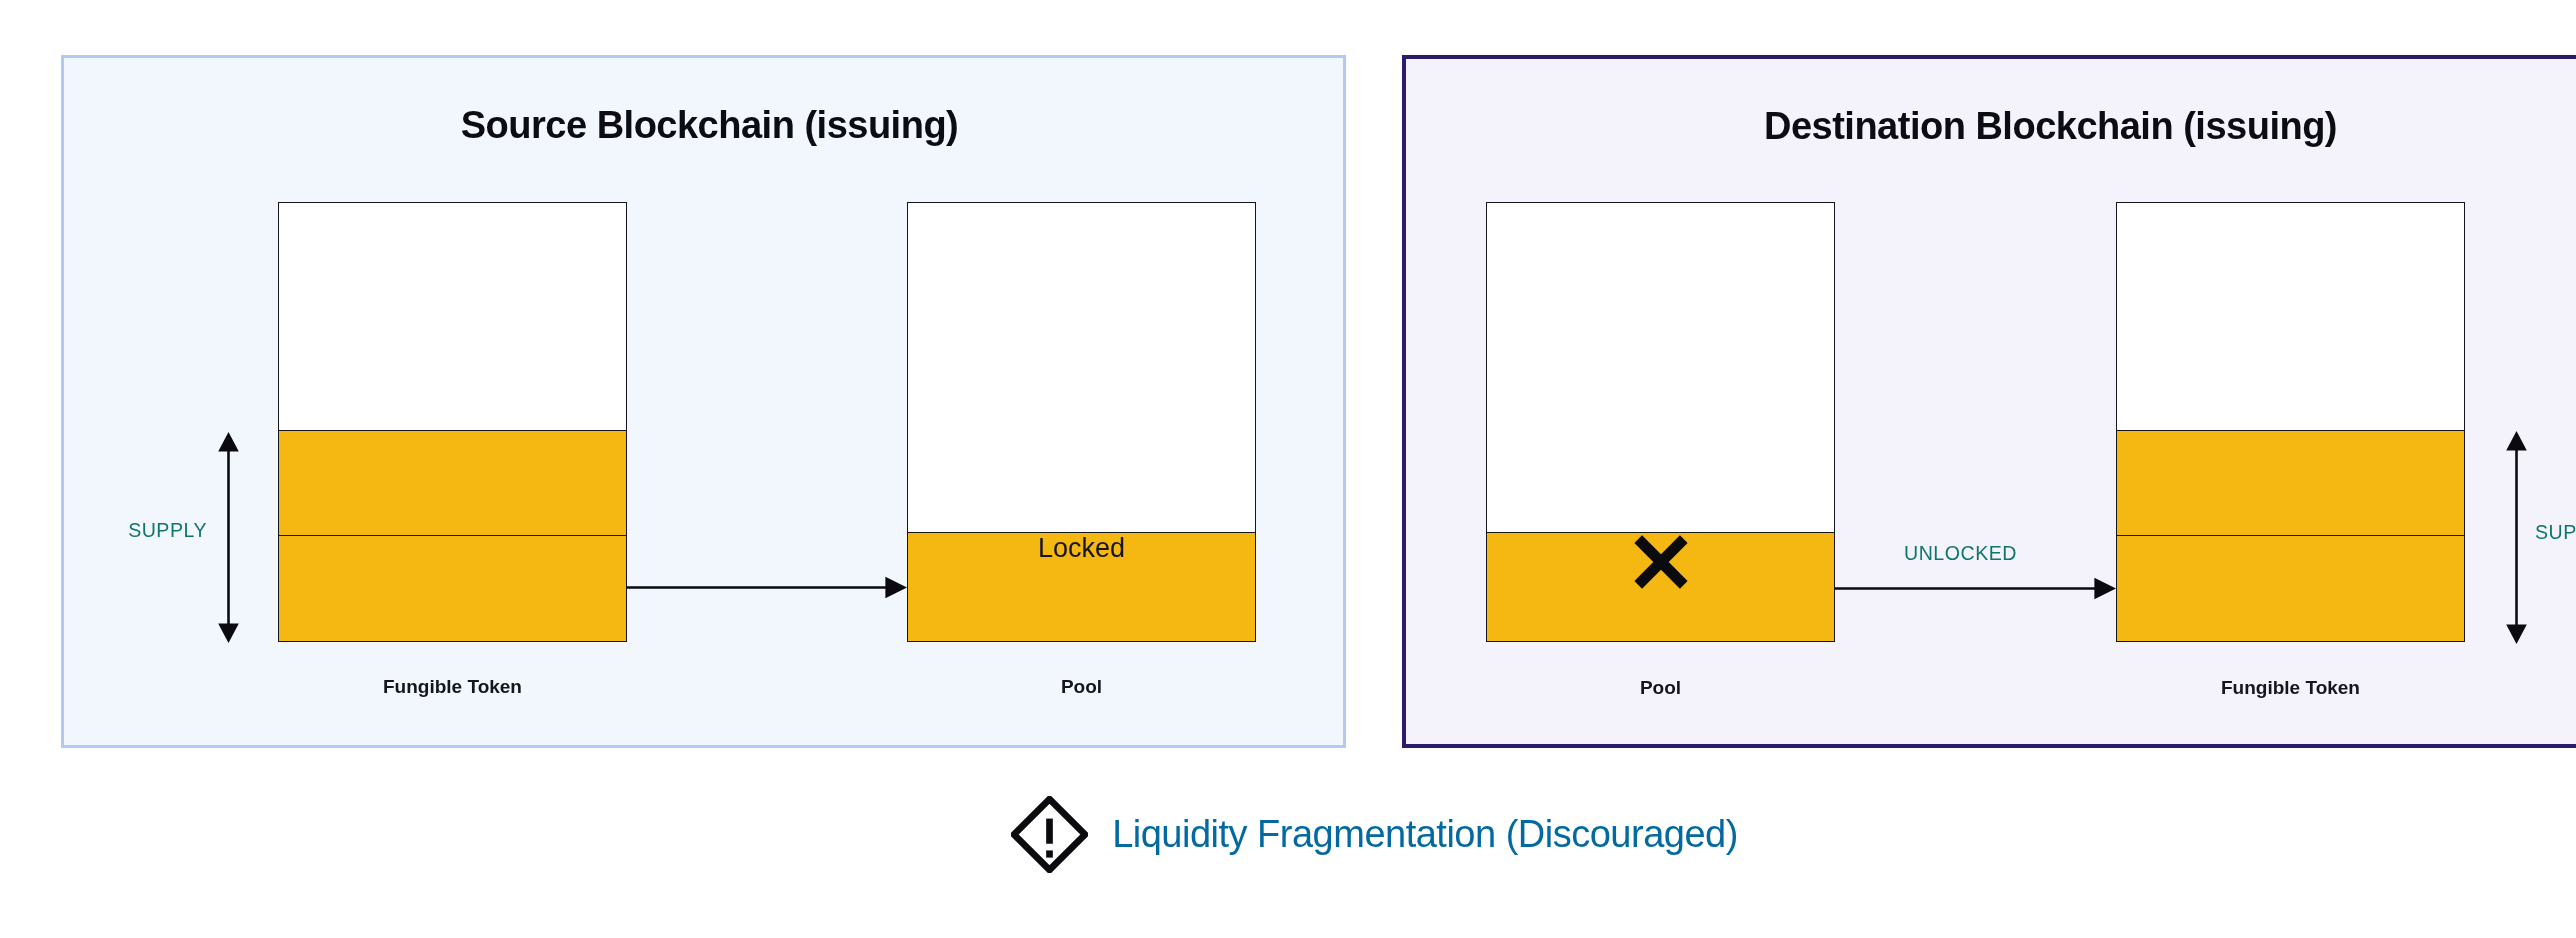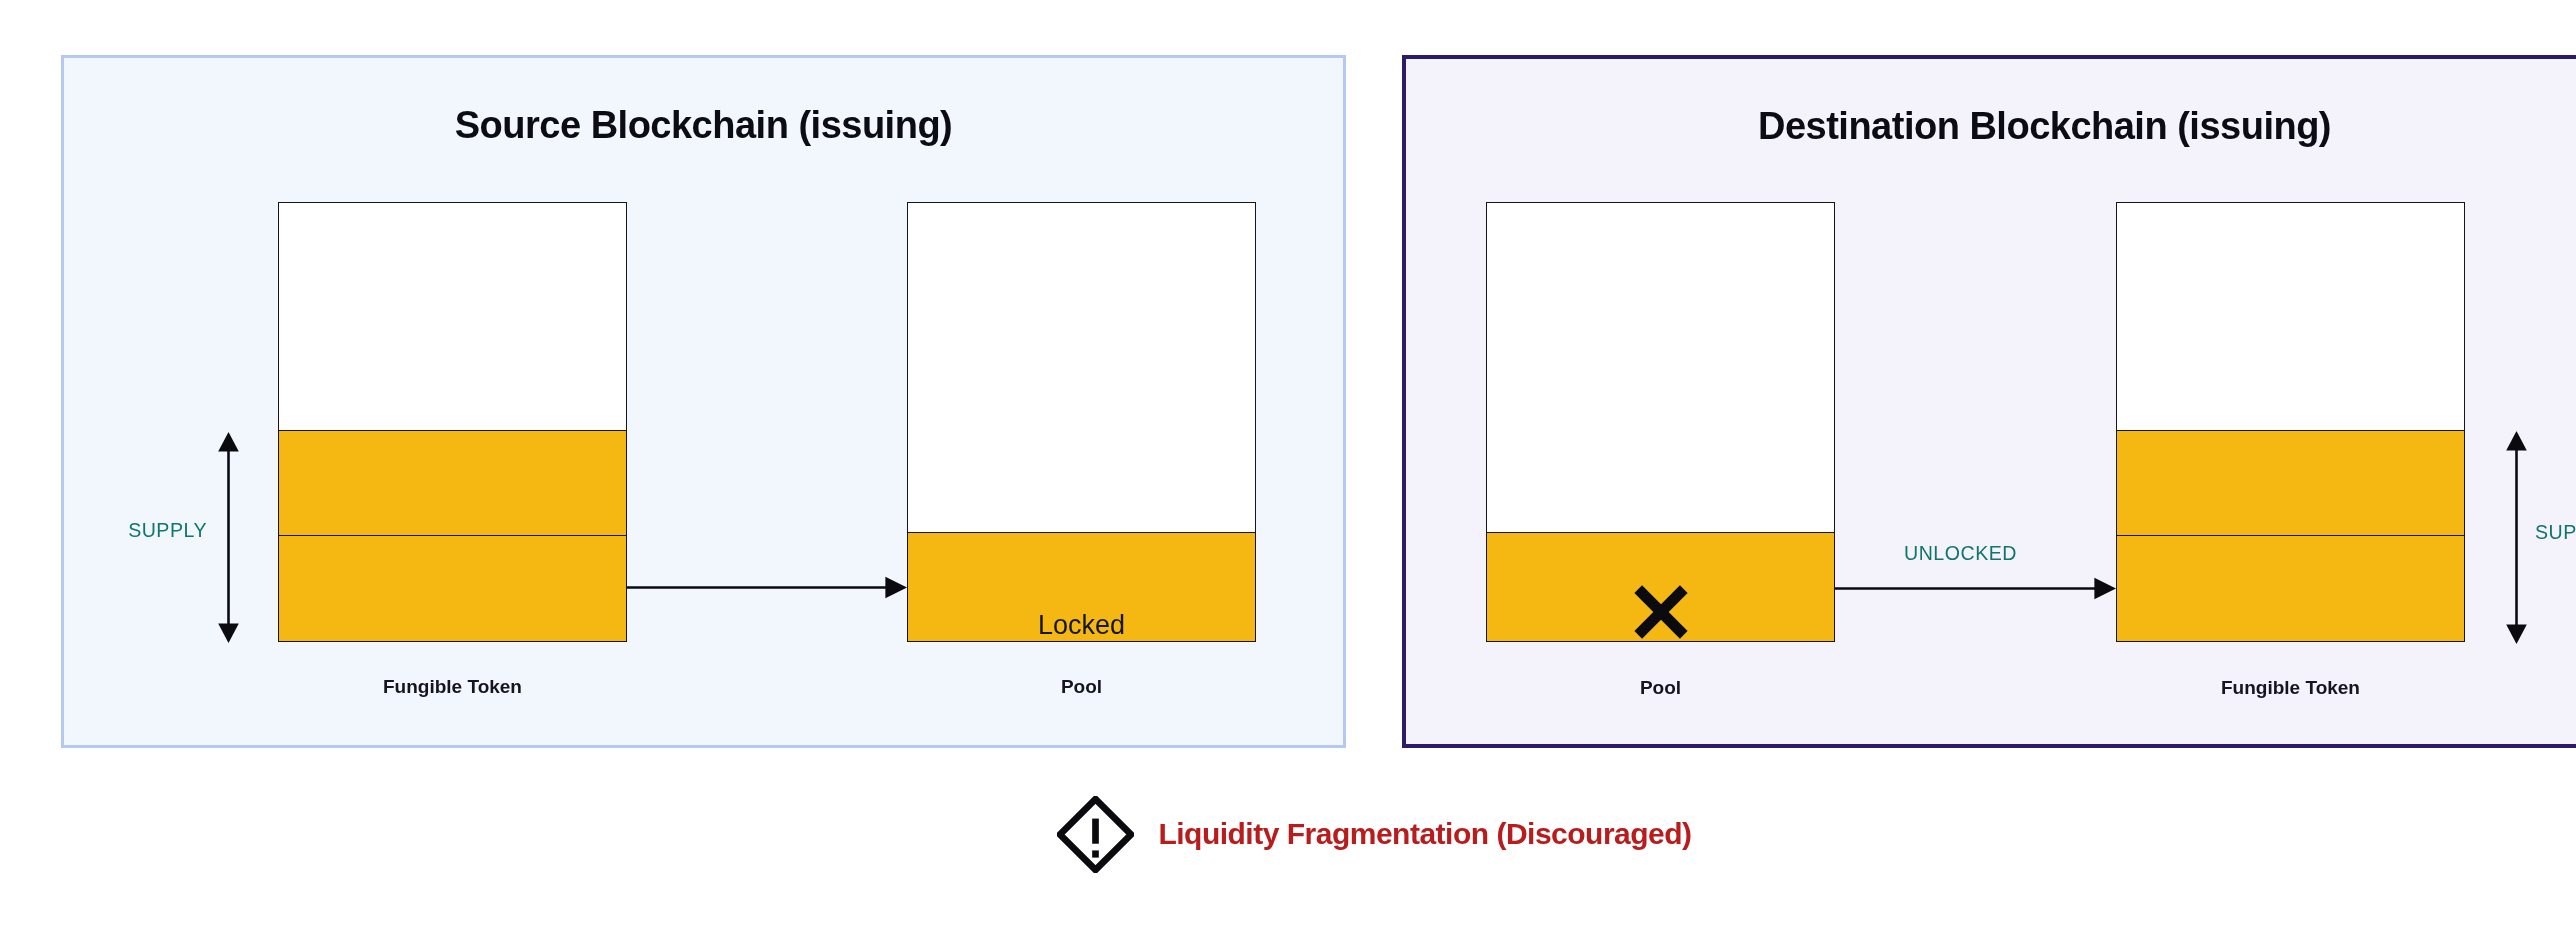--- a/index.html
+++ b/index.html
@@ -33,21 +33,21 @@
     border: 3.6px solid #B5C8F3;
   }
   .panel-destination {
     left: 1402px;
     background: #F4F2FB;
     border: 4.1px solid #2E1A6D;
   }
   .panel-title {
     position: absolute;
     top: 44px;
-    left: 0;
+    left: 6px;
     width: 100%;
     text-align: center;
     font-size: 38px;
     font-weight: 700;
     letter-spacing: -0.5px;
     line-height: 46px;
     color: #0C0C13;
     white-space: nowrap;
   }
   .bar {
@@ -61,21 +61,21 @@
   .seg {
     position: absolute;
     left: 0;
     right: 0;
     background: #F5B813;
     border-top: 1.5px solid #15151F;
     box-sizing: border-box;
   }
   .seg-upper   { top: 227px; height: 105px; }
   .seg-lower   { top: 332px; bottom: 0; }
-  .seg-locked  { top: 329px; bottom: 0; display: flex; align-items: flex-end; justify-content: center; }
+  .seg-locked  { top: 329px; bottom: 0; display: flex; align-items: flex-start; justify-content: center; }
   .locked-label {
     font-size: 27px;
     font-weight: 500;
     color: #15151F;
     letter-spacing: 0;
   }
   .bar-label {
     position: absolute;
     top: 611px;
     width: 349px;
@@ -106,24 +106,24 @@
     top: 793px;
     left: 0;
     width: 100%;
     height: 82px;
     display: flex;
     align-items: center;
     justify-content: center;
     gap: 24px;
   }
   .caption-text {
-    font-size: 30px;
-    font-weight: 700;
+    font-size: 38px;
+    font-weight: 400;
     letter-spacing: -0.5px;
-    color: #b91c1c;
+    color: #0369a1;
     white-space: nowrap;
   }
 </style>
 </head>
 <body>
 
 <div class="stage">
 
   <section class="panel panel-source">
 

